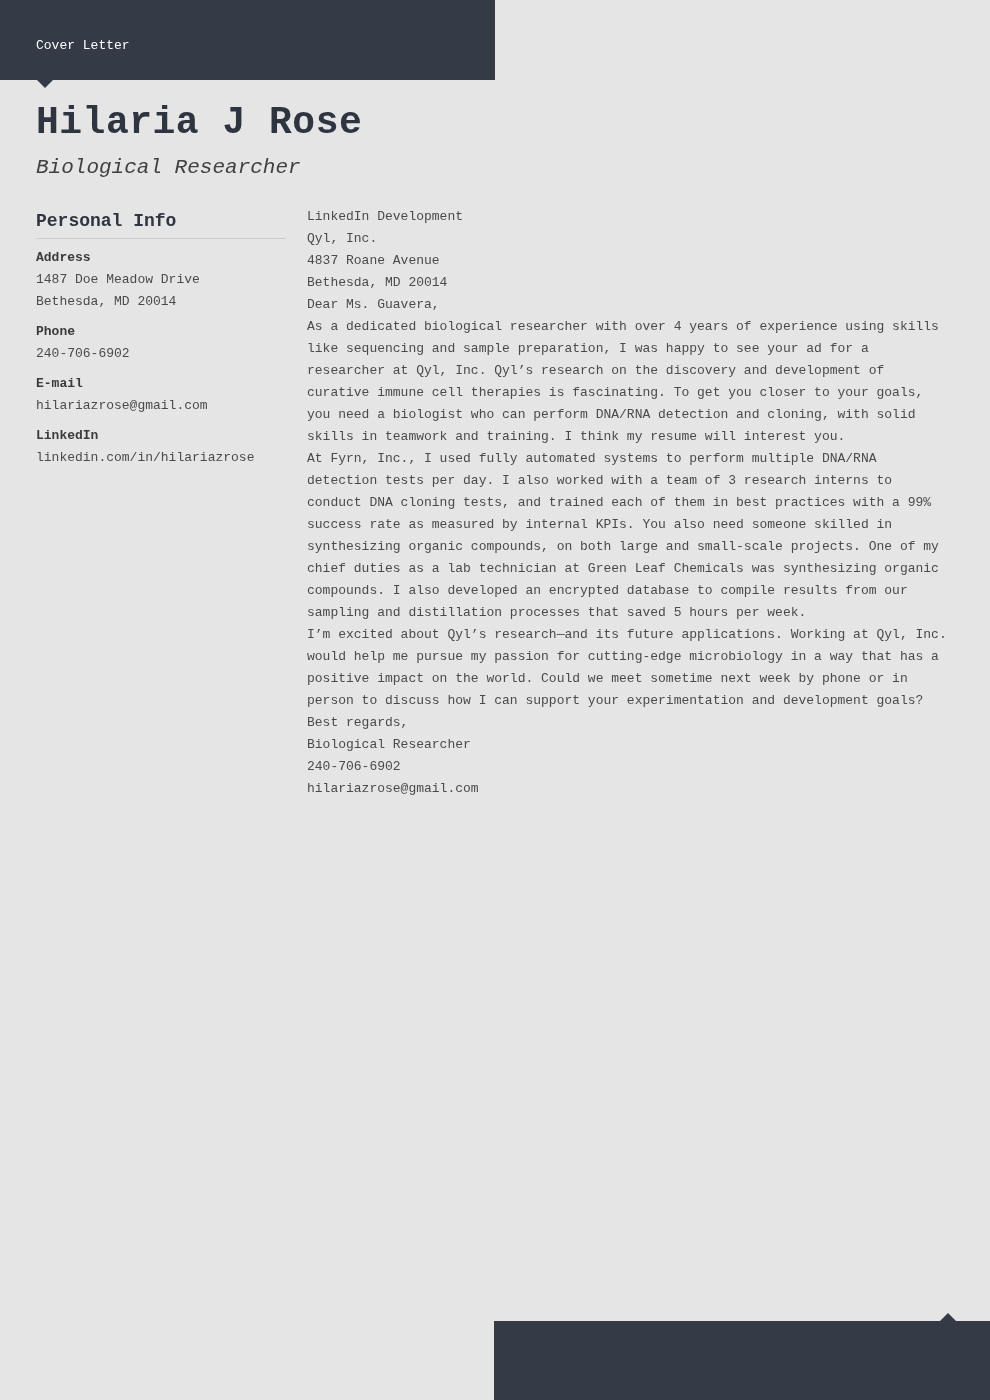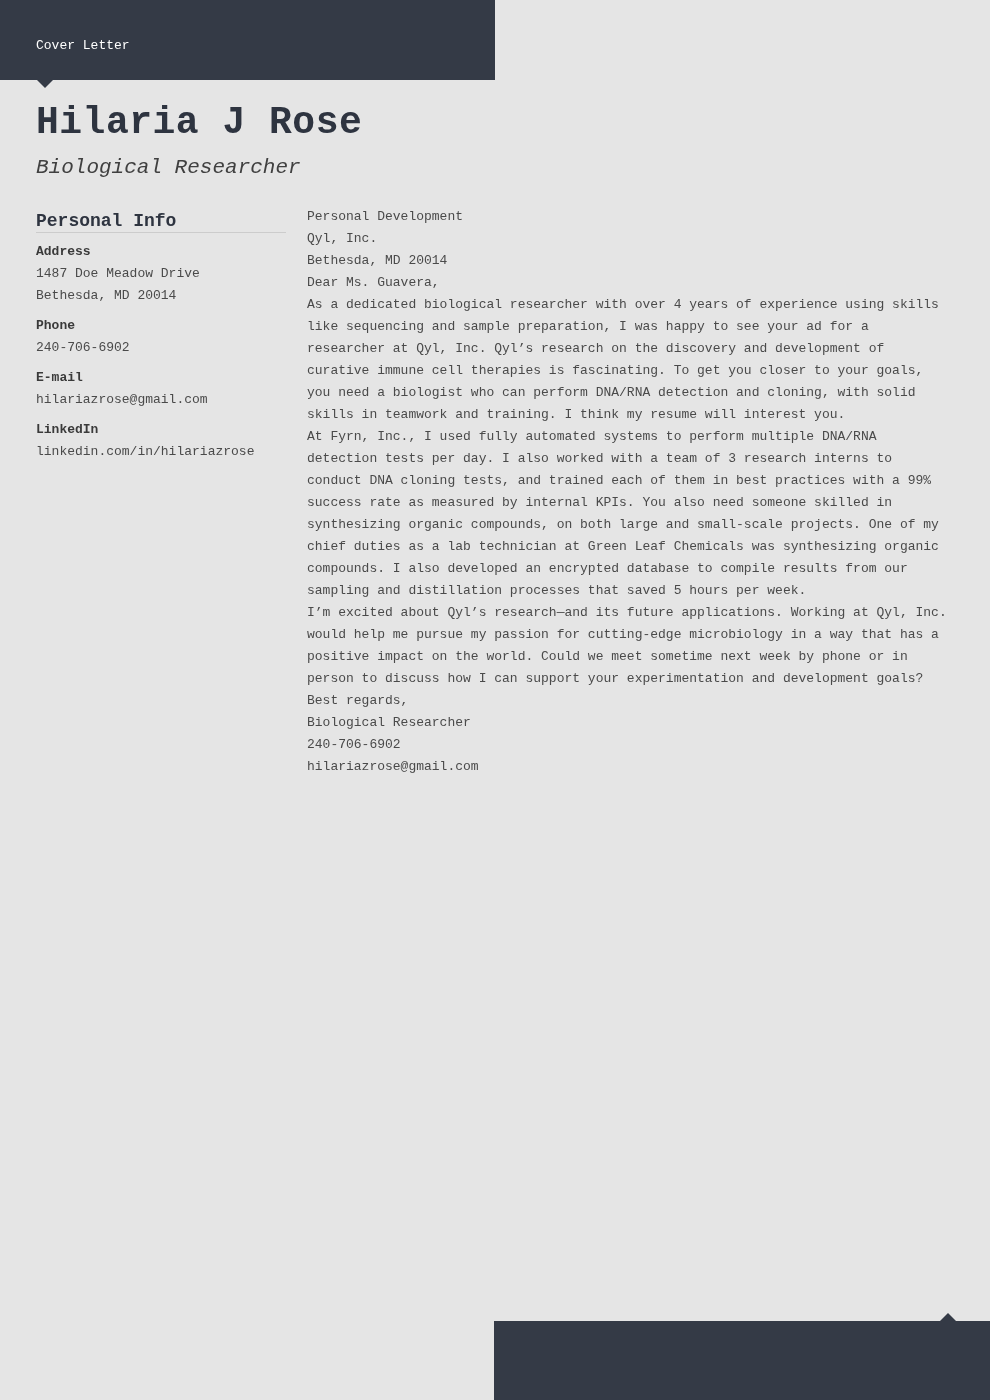--- a/index.html
+++ b/index.html
@@ -59,20 +59,21 @@
   .sidebar {
     position: absolute;
     left: 36px; top: 210px;
     width: 250px;
   }
   .sidebar-heading {
     margin: 0;
     font-size: 18px; line-height: 22px;
     font-weight: 700;
     color: #2e3440;
+    padding-bottom: 6px;
     border-bottom: 1px solid #cccccc;
   }
   .field { margin-top: 8px; }
   .field-label {
     font-size: 13px; line-height: 22px;
     font-weight: 700;
     color: #3a3a3a;
   }
   .field-line {
     font-size: 13px; line-height: 22px;
@@ -144,22 +145,23 @@
 
     <div class="field">
       <div class="field-label">LinkedIn</div>
       <div class="field-line">linkedin.com/in/hilariazrose</div>
     </div>
   </div>
 
   <div class="letter">
 
     <div class="recipient">
-      <div>Personal Development</div>
+      <div>LinkedIn Development</div>
       <div>Qyl, Inc.</div>
+      <div>4837 Roane Avenue</div>
       <div>Bethesda, MD 20014</div>
     </div>
 
     <div class="salutation">Dear Ms. Guavera,</div>
 
     <p class="para">As a dedicated biological researcher with over 4 years of experience using skills like sequencing and sample preparation, I was happy to see your ad for a researcher at Qyl, Inc. Qyl’s research on the discovery and development of curative immune cell therapies is fascinating. To get you closer to your goals, you need a biologist who can perform DNA/RNA detection and cloning, with solid skills in teamwork and training. I think my resume will interest you.</p>
     <p class="para">At Fyrn, Inc., I used fully automated systems to perform multiple DNA/RNA detection tests per day. I also worked with a team of 3 research interns to conduct DNA cloning tests, and trained each of them in best practices with a 99% success rate as measured by internal KPIs. You also need someone skilled in synthesizing organic compounds, on both large and small-scale projects. One of my chief duties as a lab technician at Green Leaf Chemicals was synthesizing organic compounds. I also developed an encrypted database to compile results from our sampling and distillation processes that saved 5 hours per week.</p>
     <p class="para">I’m excited about Qyl’s research—and its future applications. Working at Qyl, Inc. would help me pursue my passion for cutting-edge microbiology in a way that has a positive impact on the world. Could we meet sometime next week by phone or in person to discuss how I can support your experimentation and development goals?</p>
 
     <div class="closing">Best regards,</div>

